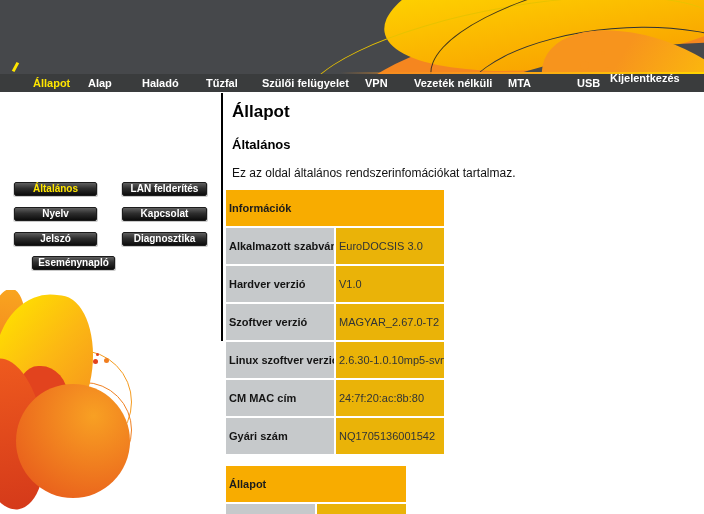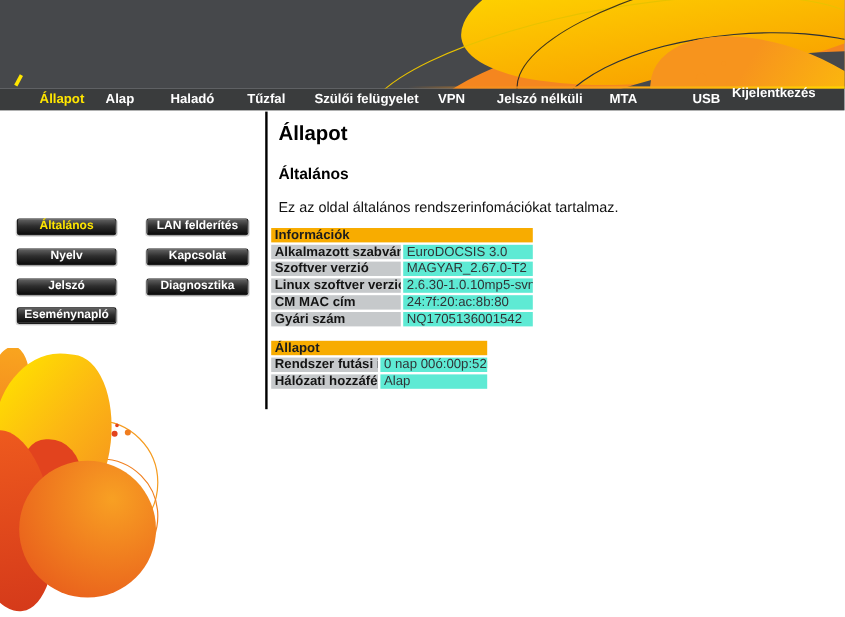--- a/index.html
+++ b/index.html
@@ -36,36 +36,36 @@
           font-variant:small-caps; letter-spacing:1px; }
   .menu-grid { position:absolute; left:14px; top:182px; width:192px; }
   .menu-btn { position:absolute; height:14px; line-height:12px; text-align:center;
               font-size:10px; font-weight:bold; color:#fff; cursor:pointer;
               background:linear-gradient(180deg,#5f5f5f 0%,#2e2e2e 45%,#0c0c0c 100%);
               border:1px solid #1c1c1c; border-radius:2px;
               box-shadow: 1px 1px 0 #c9c9c9, -1px 1px 0 #d9d9d9; }
   .menu-btn.active { color:#ffe600; }
   .c1 { left:0;    width:83px; }
   .c2 { left:108px; width:85px; }
-  .r1 { top:0;    } .r2 { top:25px; } .r3 { top:50px; } .r4 { top:74px; }
+  .r1 { top:0;    } .r2 { top:25px; } .r3 { top:50px; } .r4 { top:74px;margin-left:18px; }
 
   
   .divider { position:absolute; left:221px; top:93px; width:2px; height:248px; background:#000; }
 
   
   .main { position:absolute; left:224px; top:96px; width:470px; }
   .main h1 { margin:6px 0 0 8px; font-size:17px; font-weight:bold; color:#000; }
   .main h2 { margin:15px 0 0 8px; font-size:13px; font-weight:bold; color:#000; }
   .main p  { margin:14px 0 0 8px; font-size:12px; color:#111; }
 
   table.info { border-collapse:separate; border-spacing:2px; margin-top:8px; table-layout:fixed; }
-  table.info td { font-size:11px; height:12px; padding:0 3px; white-space:nowrap; overflow:hidden; vertical-align:middle; }
+  table.info td { font-size:11px; height:12px; padding:12px 3px; white-space:nowrap; overflow:hidden; vertical-align:middle; }
   td.sect  { background:#f8ac00; font-weight:bold; color:#1c1c1c; }
   td.lbl   { background:#c6c9cb; font-weight:bold; color:#141414; }
-  td.val   { background:#5eead4; color:#303437; }
+  td.val   { background:#eab308; color:#303437; }
   .t1 { width:222px; } .t1 .lbl { width:102px; } .t1 .val { width:114px; }
   .t2 { width:184px; } .t2 .lbl { width:96px;  } .t2 .val { width:82px;  }
 
   
   .flower { position:absolute; left:0; top:290px; width:140px; height:224px; overflow:hidden; pointer-events:none; }
   .flower .fs { position:absolute; }
   .ring1 { left:28px; top:60px; width:104px; height:104px; border:1px solid #f59c20; border-radius:50%; }
   .ring2 { left:36px; top:92px; width:96px;  height:96px;  border:1px solid #f08021; border-radius:50%; }
   .petal-side { left:-20px; top:-2px; width:44px; height:130px; background:linear-gradient(180deg,#f9a51f,#ef6b1e); border-radius:50%; transform:rotate(9deg); }
   .petal-yellow { left:-6px; top:4px; width:98px; height:150px;
@@ -101,21 +101,21 @@
     <div class="yellow-tick"></div>
   </div>
 
   <div class="nav">
     <span class="nav-item active" style="left:33px">Állapot</span>
     <span class="nav-item" style="left:88px">Alap</span>
     <span class="nav-item" style="left:142px">Haladó</span>
     <span class="nav-item" style="left:206px">Tűzfal</span>
     <span class="nav-item" style="left:262px">Szülői felügyelet</span>
     <span class="nav-item" style="left:365px">VPN</span>
-    <span class="nav-item" style="left:414px">Jelszó nélküli</span>
+    <span class="nav-item" style="left:414px">Vezeték nélküli</span>
     <span class="nav-item" style="left:508px">MTA</span>
     <span class="nav-item" style="left:577px">USB</span>
     <span class="nav-item raised" style="left:610px">Kijelentkezés</span>
   </div>
 
 
   <div class="menu-grid">
     <div class="menu-btn active c1 r1">Általános</div>
     <div class="menu-btn c2 r1">LAN felderítés</div>
     <div class="menu-btn c1 r2">Nyelv</div>
@@ -133,20 +133,24 @@
     <p>Ez az oldal általános rendszerinfomációkat tartalmaz.</p>
 
     <table class="info t1">
       <tbody>
           <tr>
             <td class="sect" colspan="2">Információk</td>
           </tr>
       <tr>
         <td class="lbl">Alkalmazott szabvány</td>
         <td class="val">EuroDOCSIS 3.0</td>
+          </tr>
+      <tr>
+        <td class="lbl">Hardver verzió</td>
+        <td class="val">V1.0</td>
           </tr>
       <tr>
         <td class="lbl">Szoftver verzió</td>
         <td class="val">MAGYAR_2.67.0-T2</td>
           </tr>
       <tr>
         <td class="lbl">Linux szoftver verzió</td>
         <td class="val">2.6.30-1.0.10mp5-svn4028</td>
           </tr>
       <tr>

